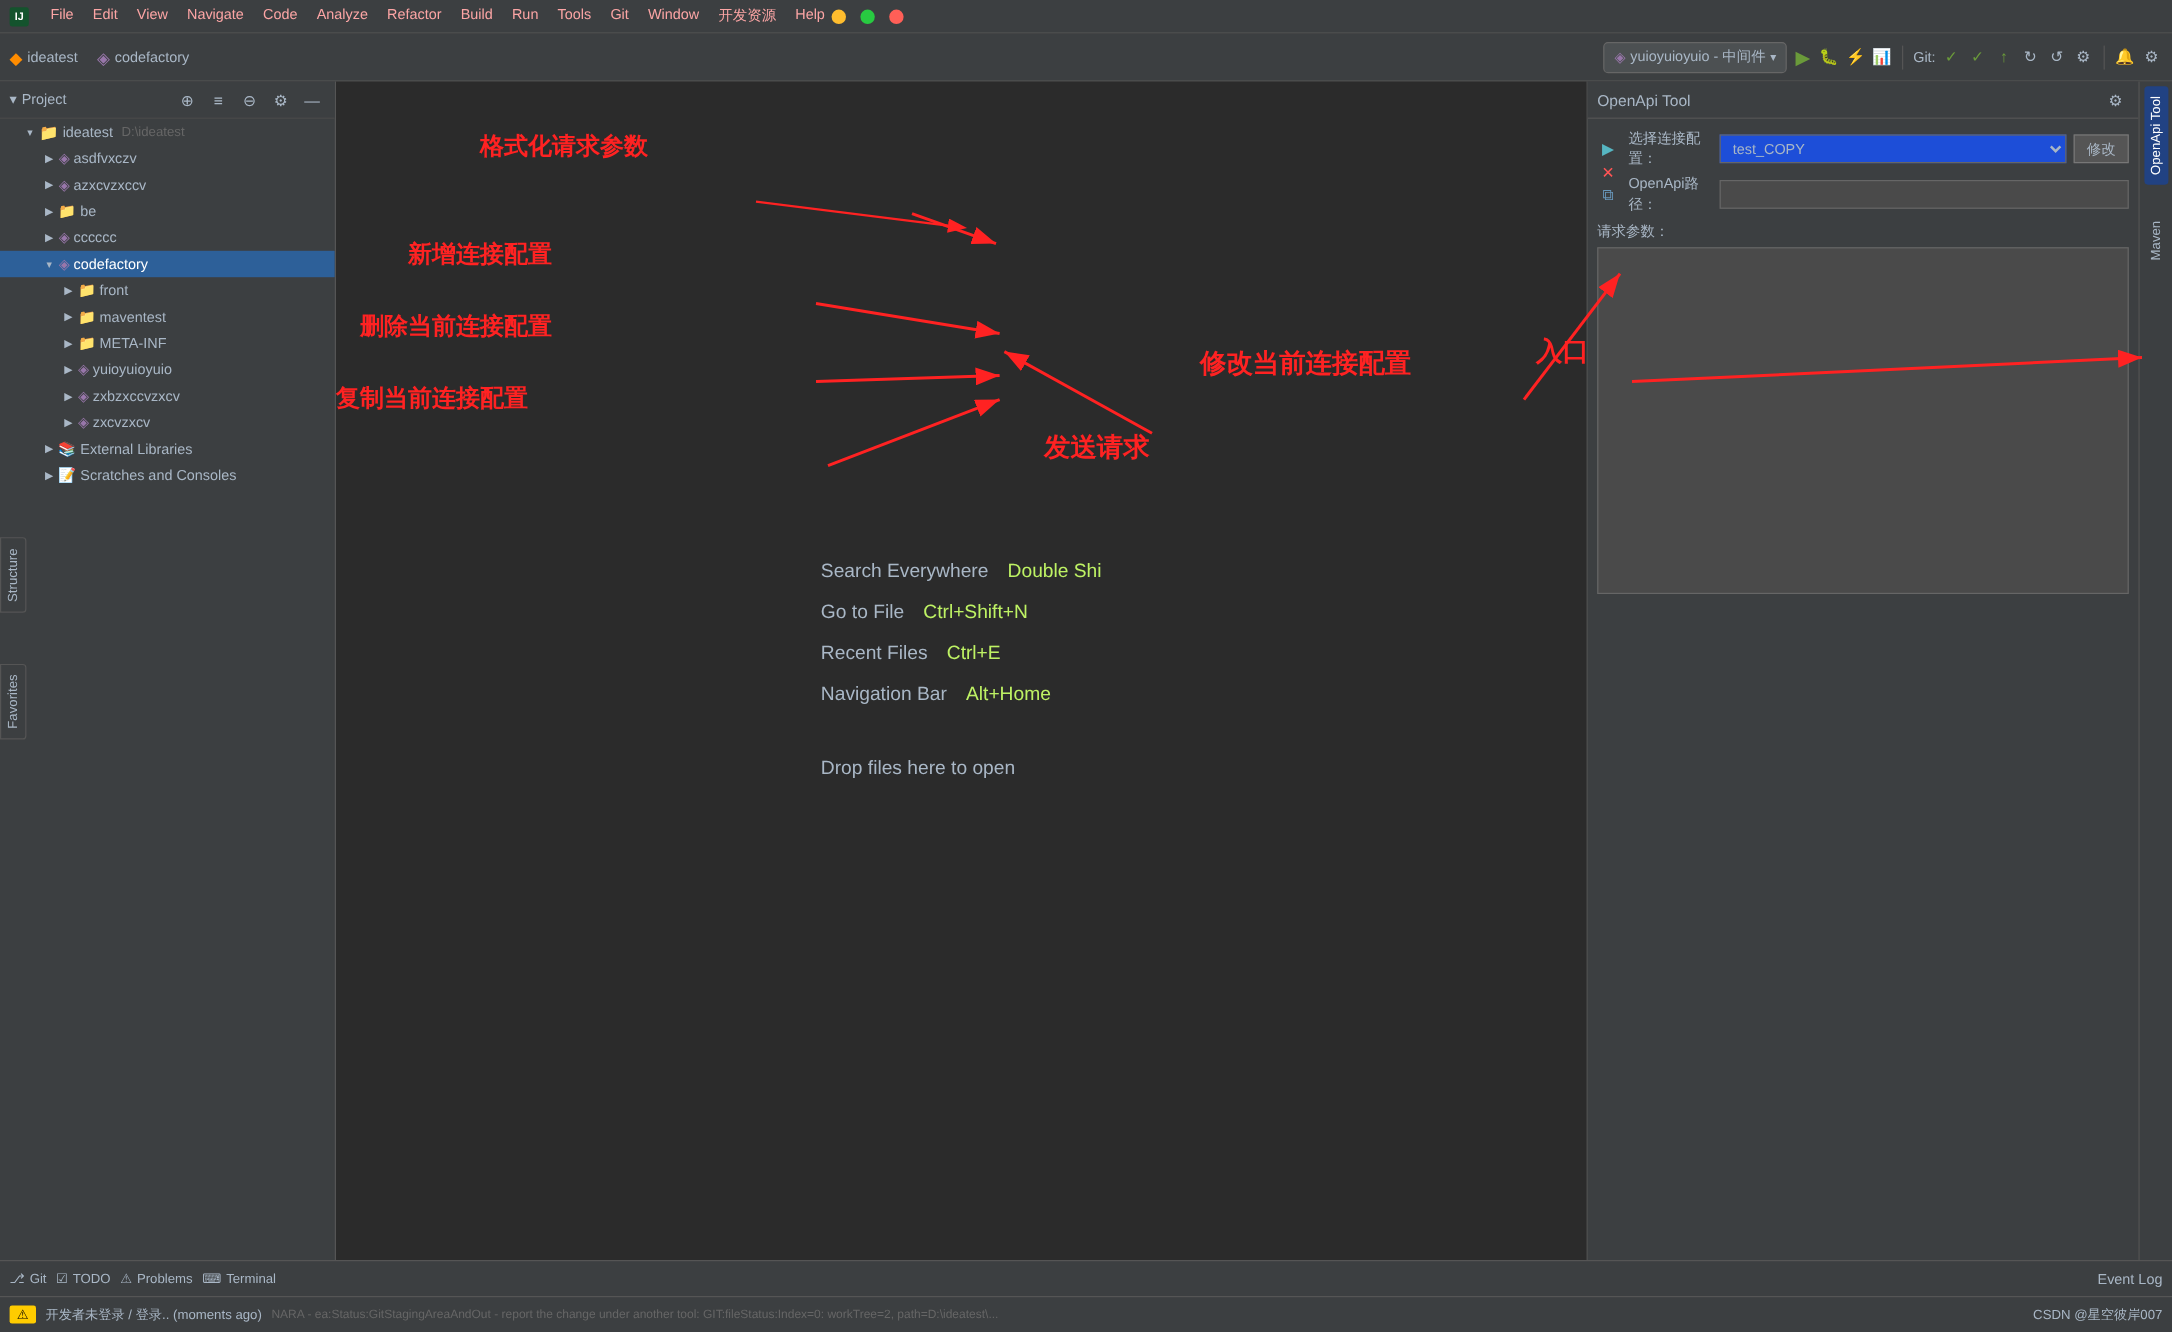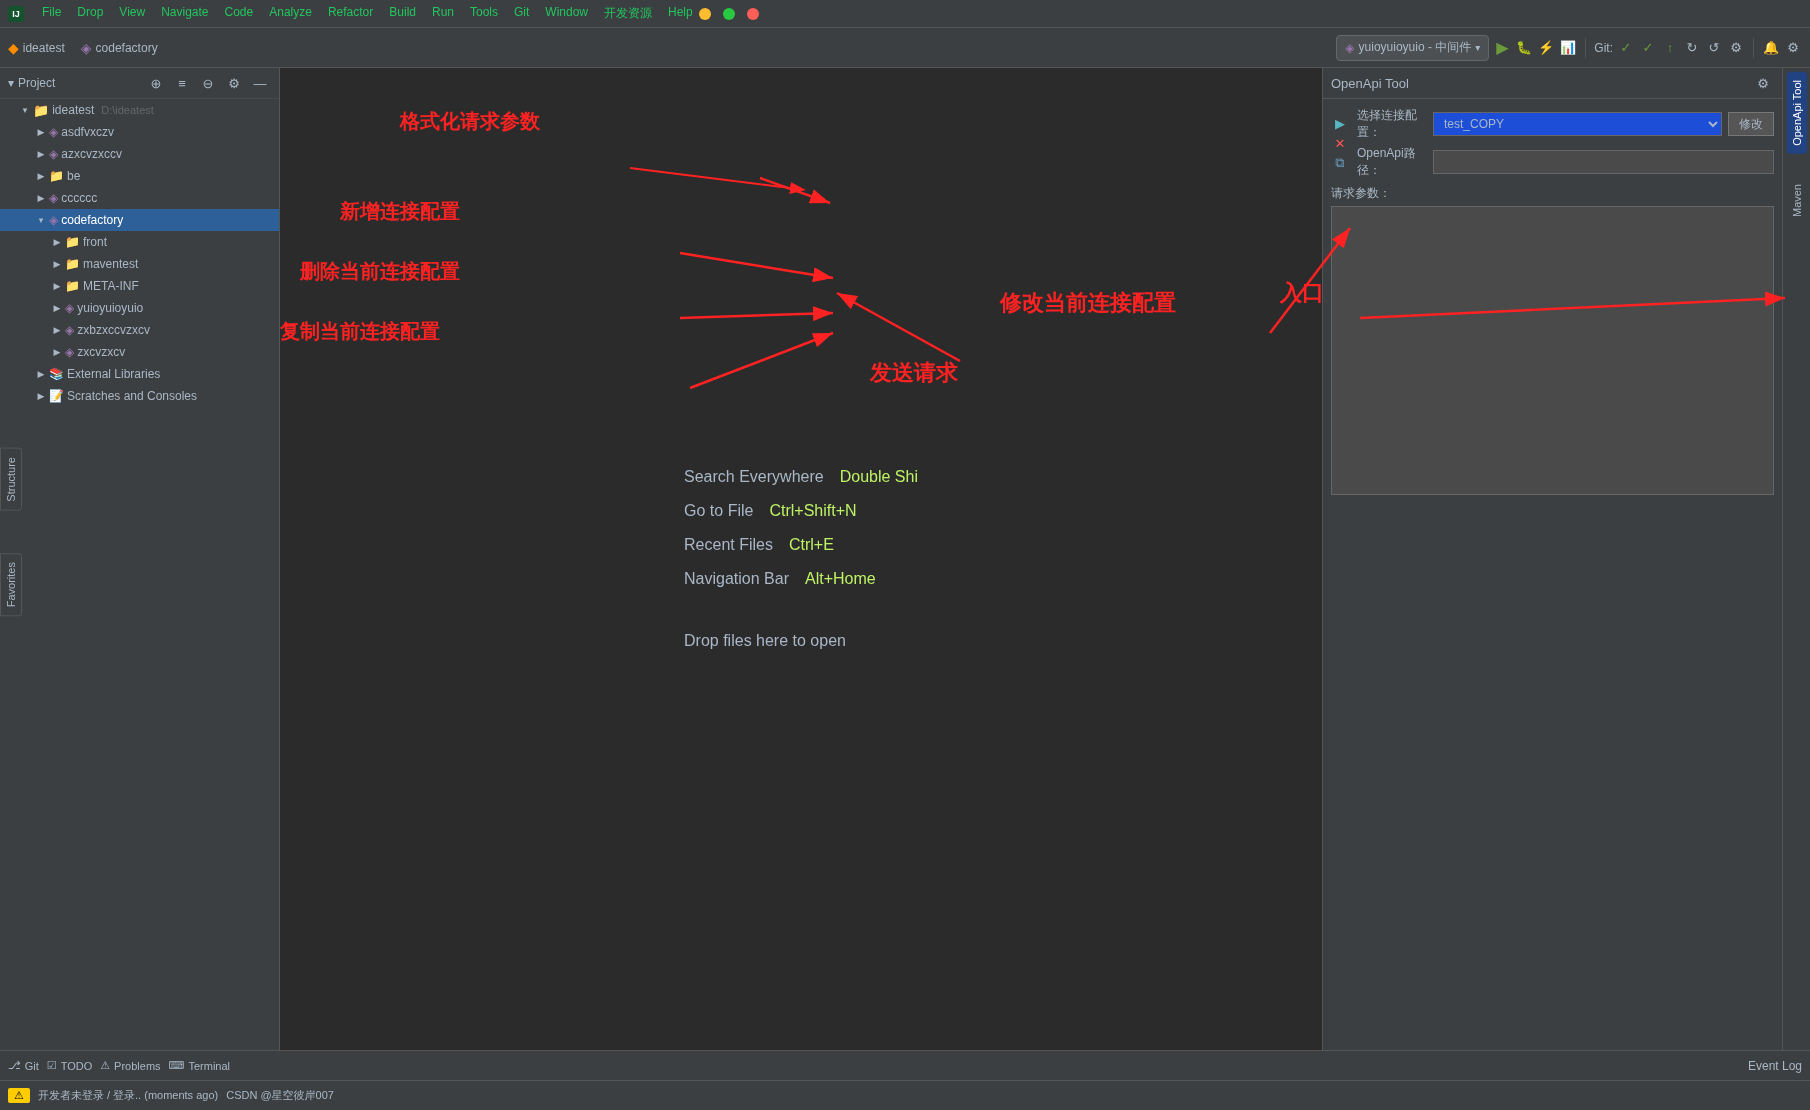--- a/index.html
+++ b/index.html
@@ -34,21 +34,21 @@
       border-radius: 2px;
       display: flex; align-items: center; justify-content: center;
       color: white; font-size: 9px; font-weight: bold;
     }
     .title-menu {
       display: flex;
       gap: 4px;
     }
     .title-menu-item {
       padding: 2px 6px;
-      color: #22c55e;
+      color: #fca5a5;
       font-size: 12px;
       cursor: pointer;
       border-radius: 3px;
     }
     .title-center {
       flex: 1;
       text-align: center;
       color: #a9b7c6;
       font-size: 12px;
     }
@@ -368,21 +368,21 @@
     }
   </style>
 </head>
 <body>
 
 <div class="title-bar">
   <div class="title-bar-left">
     <div class="title-logo">IJ</div>
     <div class="title-menu">
       <span class="title-menu-item">File</span>
-      <span class="title-menu-item">Drop</span>
+      <span class="title-menu-item">Edit</span>
       <span class="title-menu-item">View</span>
       <span class="title-menu-item">Navigate</span>
       <span class="title-menu-item">Code</span>
       <span class="title-menu-item">Analyze</span>
       <span class="title-menu-item">Refactor</span>
       <span class="title-menu-item">Build</span>
       <span class="title-menu-item">Run</span>
       <span class="title-menu-item">Tools</span>
       <span class="title-menu-item">Git</span>
       <span class="title-menu-item">Window</span>
@@ -668,14 +668,15 @@
     <span>Terminal</span>
   </div>
   <div style="margin-left:auto;">
     <span>Event Log</span>
   </div>
 </div>
 
 <div class="bottom-bar">
   <span class="bottom-warn">⚠</span>
   <span style="color:#a9b7c6;font-size:11px;">开发者未登录 / 登录.. (moments ago)</span>
+  <span style="flex:1;color:#666;font-size:10px;overflow:hidden;text-overflow:ellipsis;white-space:nowrap;">NARA - ea:Status:GitStagingAreaAndOut - report the change under another tool: GIT:fileStatus:Index=0: workTree=2, path=D:\ideatest\...</span>
   <span style="color:#a9b7c6;font-size:11px;">CSDN @星空彼岸007</span>
 </div>
 
 </body></html>

